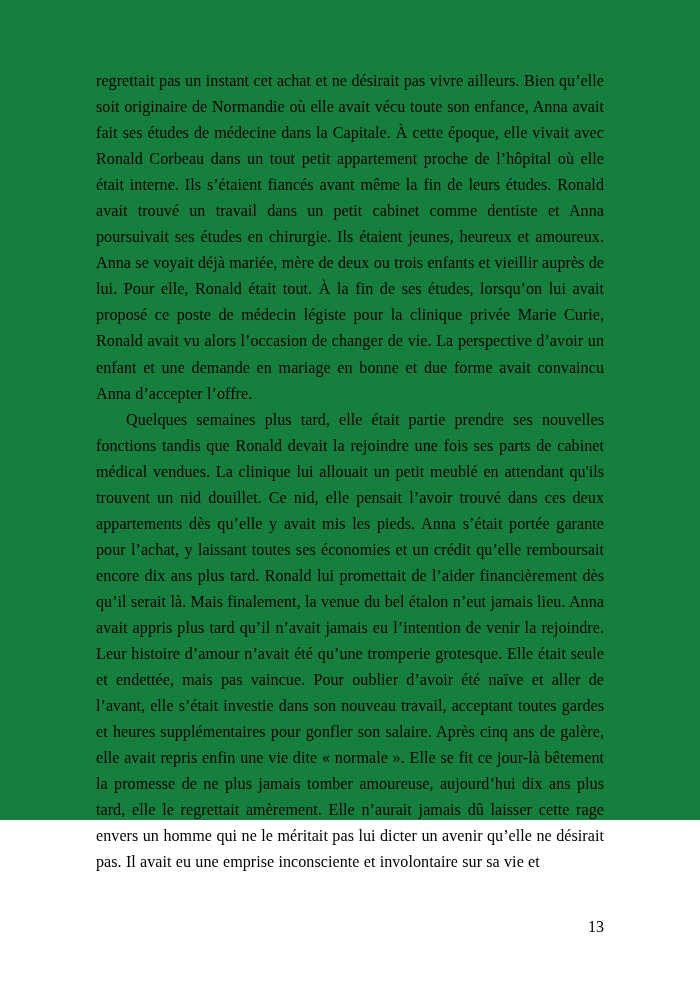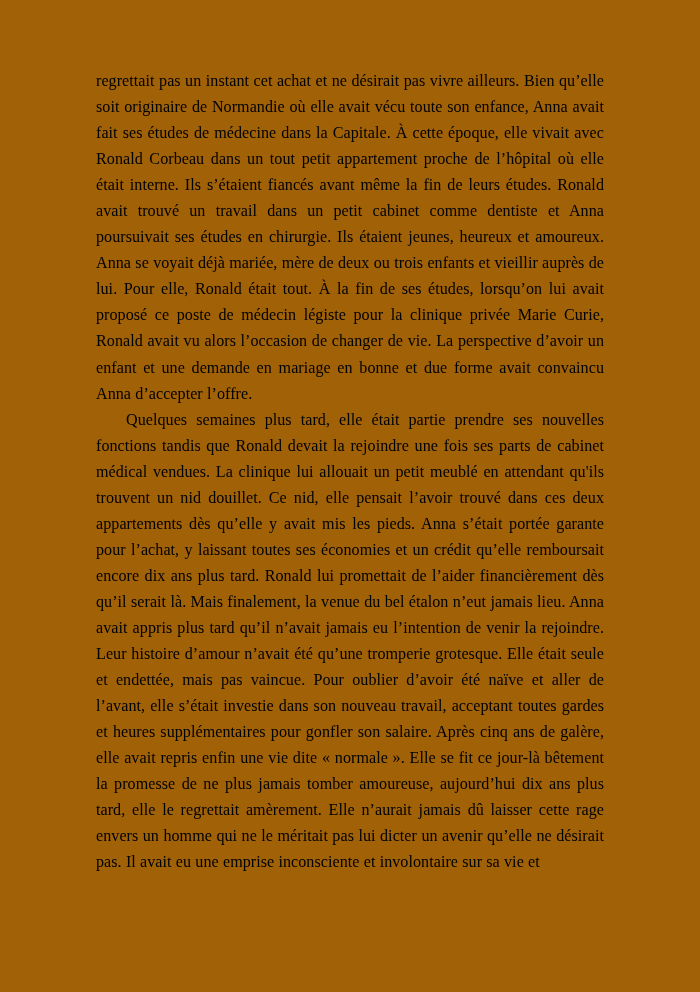--- a/index.html
+++ b/index.html
@@ -14,22 +14,22 @@
     height: 992px;
     overflow: hidden;
     font-family: "Liberation Serif", "DejaVu Serif", serif;
     color: #000000;
     -webkit-font-smoothing: antialiased;
   }
 
   .page {
     position: relative;
     width: 700px;
-    height: 992px;
-    background: #a16207;
+    height: 820px;
+    background: #15803d;
     box-sizing: border-box;
   }
 
   .text-block {
     position: absolute;
     left: 96px;
     top: 68px;
     width: 508px;
   }
 
@@ -74,14 +74,15 @@
 </head>
 <body>
 
 <div class="page">
 
   <div class="text-block">
     <p class="para first no-last-justify">regrettait pas un instant cet achat et ne désirait pas vivre ailleurs. Bien qu’elle soit originaire de Normandie où elle avait vécu toute son enfance, Anna avait fait ses études de médecine dans la Capitale. À cette époque, elle vivait avec Ronald Corbeau dans un tout petit appartement proche de l’hôpital où elle était interne. Ils s’étaient fiancés avant même la fin de leurs études. Ronald avait trouvé un travail dans un petit cabinet comme dentiste et Anna poursuivait ses études en chirurgie. Ils étaient jeunes, heureux et amoureux. Anna se voyait déjà mariée, mère de deux ou trois enfants et vieillir auprès de lui. Pour elle, Ronald était tout. À la fin de ses études, lorsqu’on lui avait proposé ce poste de médecin légiste pour la clinique privée Marie Curie, Ronald avait vu alors l’occasion de changer de vie. La perspective d’avoir un enfant et une demande en mariage en bonne et due forme avait convaincu Anna d’accepter l’offre.</p>
     <p class="para no-last-justify">Quelques semaines plus tard, elle était partie prendre ses nouvelles fonctions tandis que Ronald devait la rejoindre une fois ses parts de cabinet médical vendues. La clinique lui allouait un petit meublé en attendant qu'ils trouvent un nid douillet. Ce nid, elle pensait l’avoir trouvé dans ces deux appartements dès qu’elle y avait mis les pieds. Anna s’était portée garante pour l’achat, y laissant toutes ses économies et un crédit qu’elle remboursait encore dix ans plus tard. Ronald lui promettait de l’aider financièrement dès qu’il serait là. Mais finalement, la venue du bel étalon n’eut jamais lieu. Anna avait appris plus tard qu’il n’avait jamais eu l’intention de venir la rejoindre. Leur histoire d’amour n’avait été qu’une tromperie grotesque. Elle était seule et endettée, mais pas vaincue. Pour oublier d’avoir été naïve et aller de l’avant, elle s’était investie dans son nouveau travail, acceptant toutes gardes et heures supplémentaires pour gonfler son salaire. Après cinq ans de galère, elle avait repris enfin une vie dite « normale ». Elle se fit ce jour-là bêtement la promesse de ne plus jamais tomber amoureuse, aujourd’hui dix ans plus tard, elle le regrettait amèrement. Elle n’aurait jamais dû laisser cette rage envers un homme qui ne le méritait pas lui dicter un avenir qu’elle ne désirait pas. Il avait eu une emprise inconsciente et involontaire sur sa vie et</p>
   </div>
 
+  <div class="page-number">13</div>
 
 </div>
 
 </body></html>

